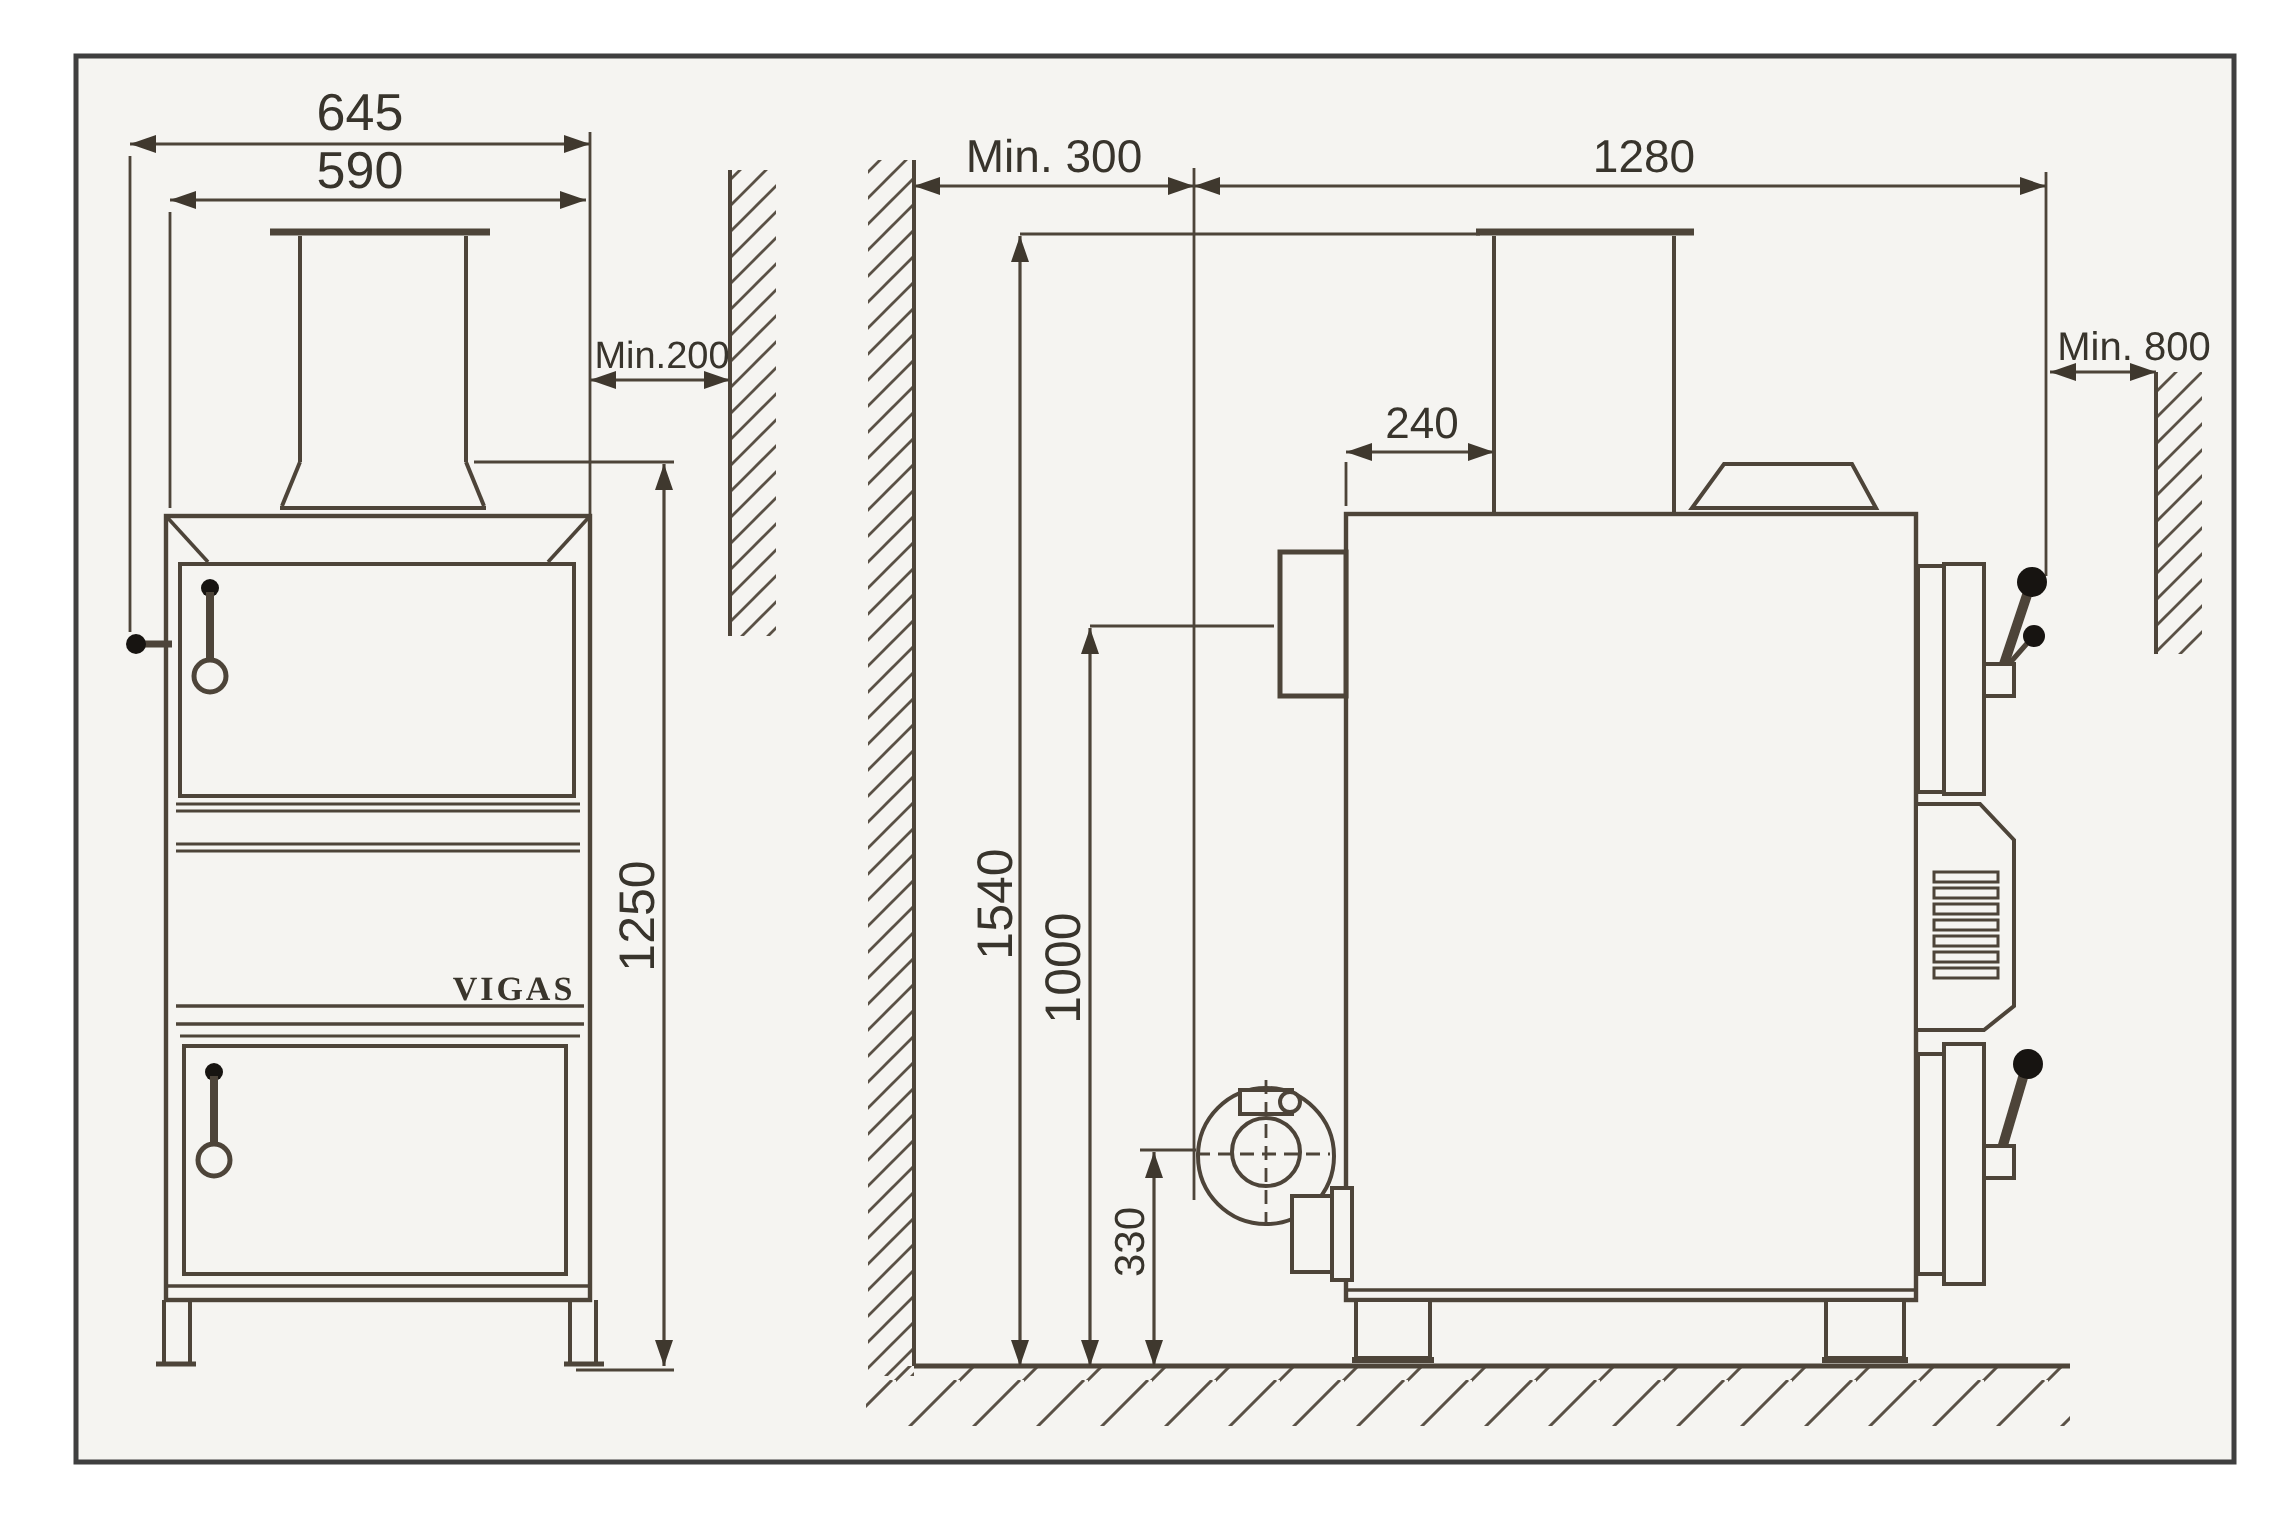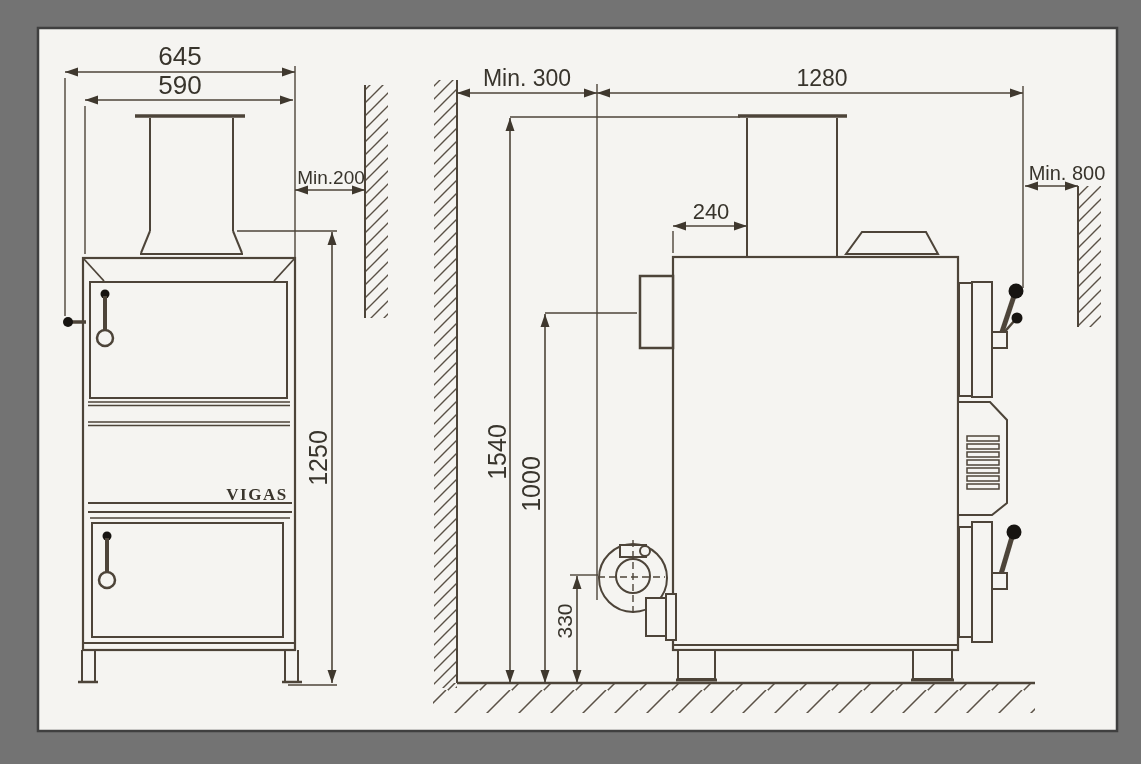--- a/index.html
+++ b/index.html
@@ -1,16 +1,16 @@
 <!DOCTYPE html>
 <html><head>
 <meta charset="utf-8">
 <style>
   html,body{margin:0;padding:0;background:#ececea;}
-  .stage{position:relative;width:1141px;height:764px;background:#737373;font-family:"Liberation Sans",sans-serif;}
+  .stage{position:relative;width:1141px;height:764px;background:#ffffff;font-family:"Liberation Sans",sans-serif;}
   svg{position:absolute;top:0;left:0;}
   text{fill:#38342c;font-family:"Liberation Sans",sans-serif;}
   .brand{font-family:"Liberation Serif",serif;font-weight:bold;letter-spacing:1.5px;fill:#3a352c;}
   .ln{stroke:#4d4439;fill:none;}
   .shape{stroke:#4d4439;fill:#f5f4f1;}
   .arrow{fill:#3f382e;stroke:none;}
   .dark{fill:#171411;stroke:none;}
 </style>
 </head>
 <body>

